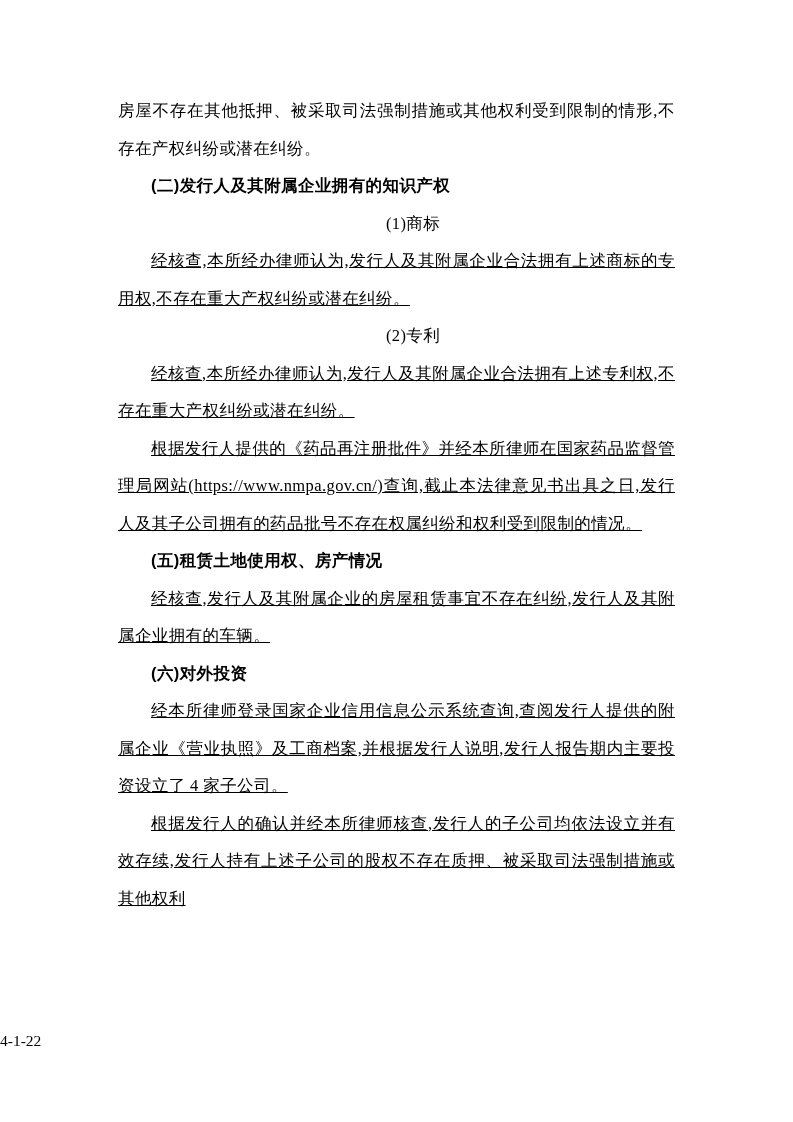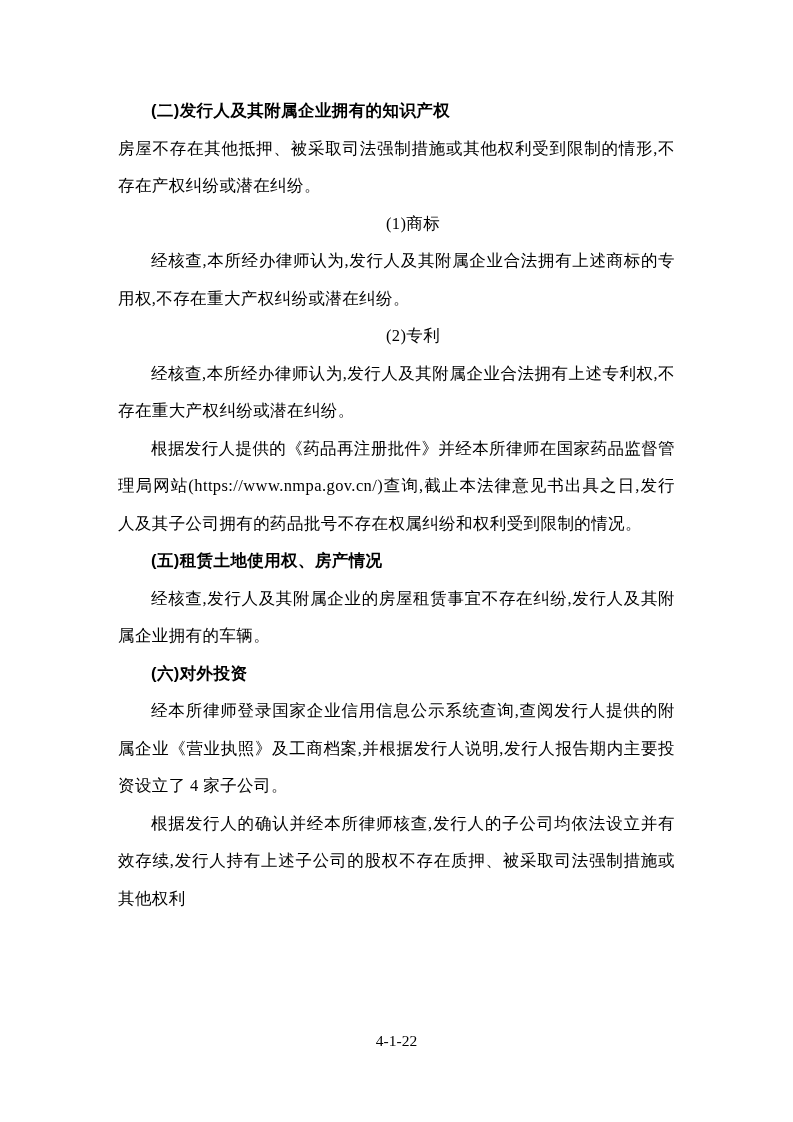--- a/index.html
+++ b/index.html
@@ -29,52 +29,52 @@
       letter-spacing: 0.4px;
       margin: 0;
     }
     
     .cont {
       text-indent: 0;
     }
     
     .para {
       text-indent: 2em;
+      text-decoration: underline;
     }
     
     .h {
       font-family: "Liberation Sans", "DejaVu Sans", sans-serif;
       font-weight: bold;
       font-size: 16.5px;
       text-indent: 2em;
       text-align: left;
     }
     
     .sub {
       text-indent: 2em;
       text-align: center;
     }
     .footer {
       position: absolute;
       top: 1032px;
       left: 0;
       width: 793px;
-      text-align: center;
       font-family: "Liberation Serif", "DejaVu Serif", serif;
       font-size: 15.5px;
       color: #000000;
     }
   </style>
 </head>
 <body>
 
 <div class="page">
   <div class="content">
+    <p class="block cont">房屋不存在其他抵押、被采取司法强制措施或其他权利受到限制的情形,不存在产权纠纷或潜在纠纷。</p>
     <p class="block h">(二)发行人及其附属企业拥有的知识产权</p>
-    <p class="block cont">房屋不存在其他抵押、被采取司法强制措施或其他权利受到限制的情形,不存在产权纠纷或潜在纠纷。</p>
     <p class="block sub">(1)商标</p>
     <p class="block para">经核查,本所经办律师认为,发行人及其附属企业合法拥有上述商标的专用权,不存在重大产权纠纷或潜在纠纷。</p>
     <p class="block sub">(2)专利</p>
     <p class="block para">经核查,本所经办律师认为,发行人及其附属企业合法拥有上述专利权,不存在重大产权纠纷或潜在纠纷。</p>
     <p class="block para">根据发行人提供的《药品再注册批件》并经本所律师在国家药品监督管理局网站(https://www.nmpa.gov.cn/)查询,截止本法律意见书出具之日,发行人及其子公司拥有的药品批号不存在权属纠纷和权利受到限制的情况。</p>
     <p class="block h">(五)租赁土地使用权、房产情况</p>
     <p class="block para">经核查,发行人及其附属企业的房屋租赁事宜不存在纠纷,发行人及其附属企业拥有的车辆。</p>
     <p class="block h">(六)对外投资</p>
     <p class="block para">经本所律师登录国家企业信用信息公示系统查询,查阅发行人提供的附属企业《营业执照》及工商档案,并根据发行人说明,发行人报告期内主要投资设立了 4 家子公司。</p>
     <p class="block para">根据发行人的确认并经本所律师核查,发行人的子公司均依法设立并有效存续,发行人持有上述子公司的股权不存在质押、被采取司法强制措施或其他权利</p>

